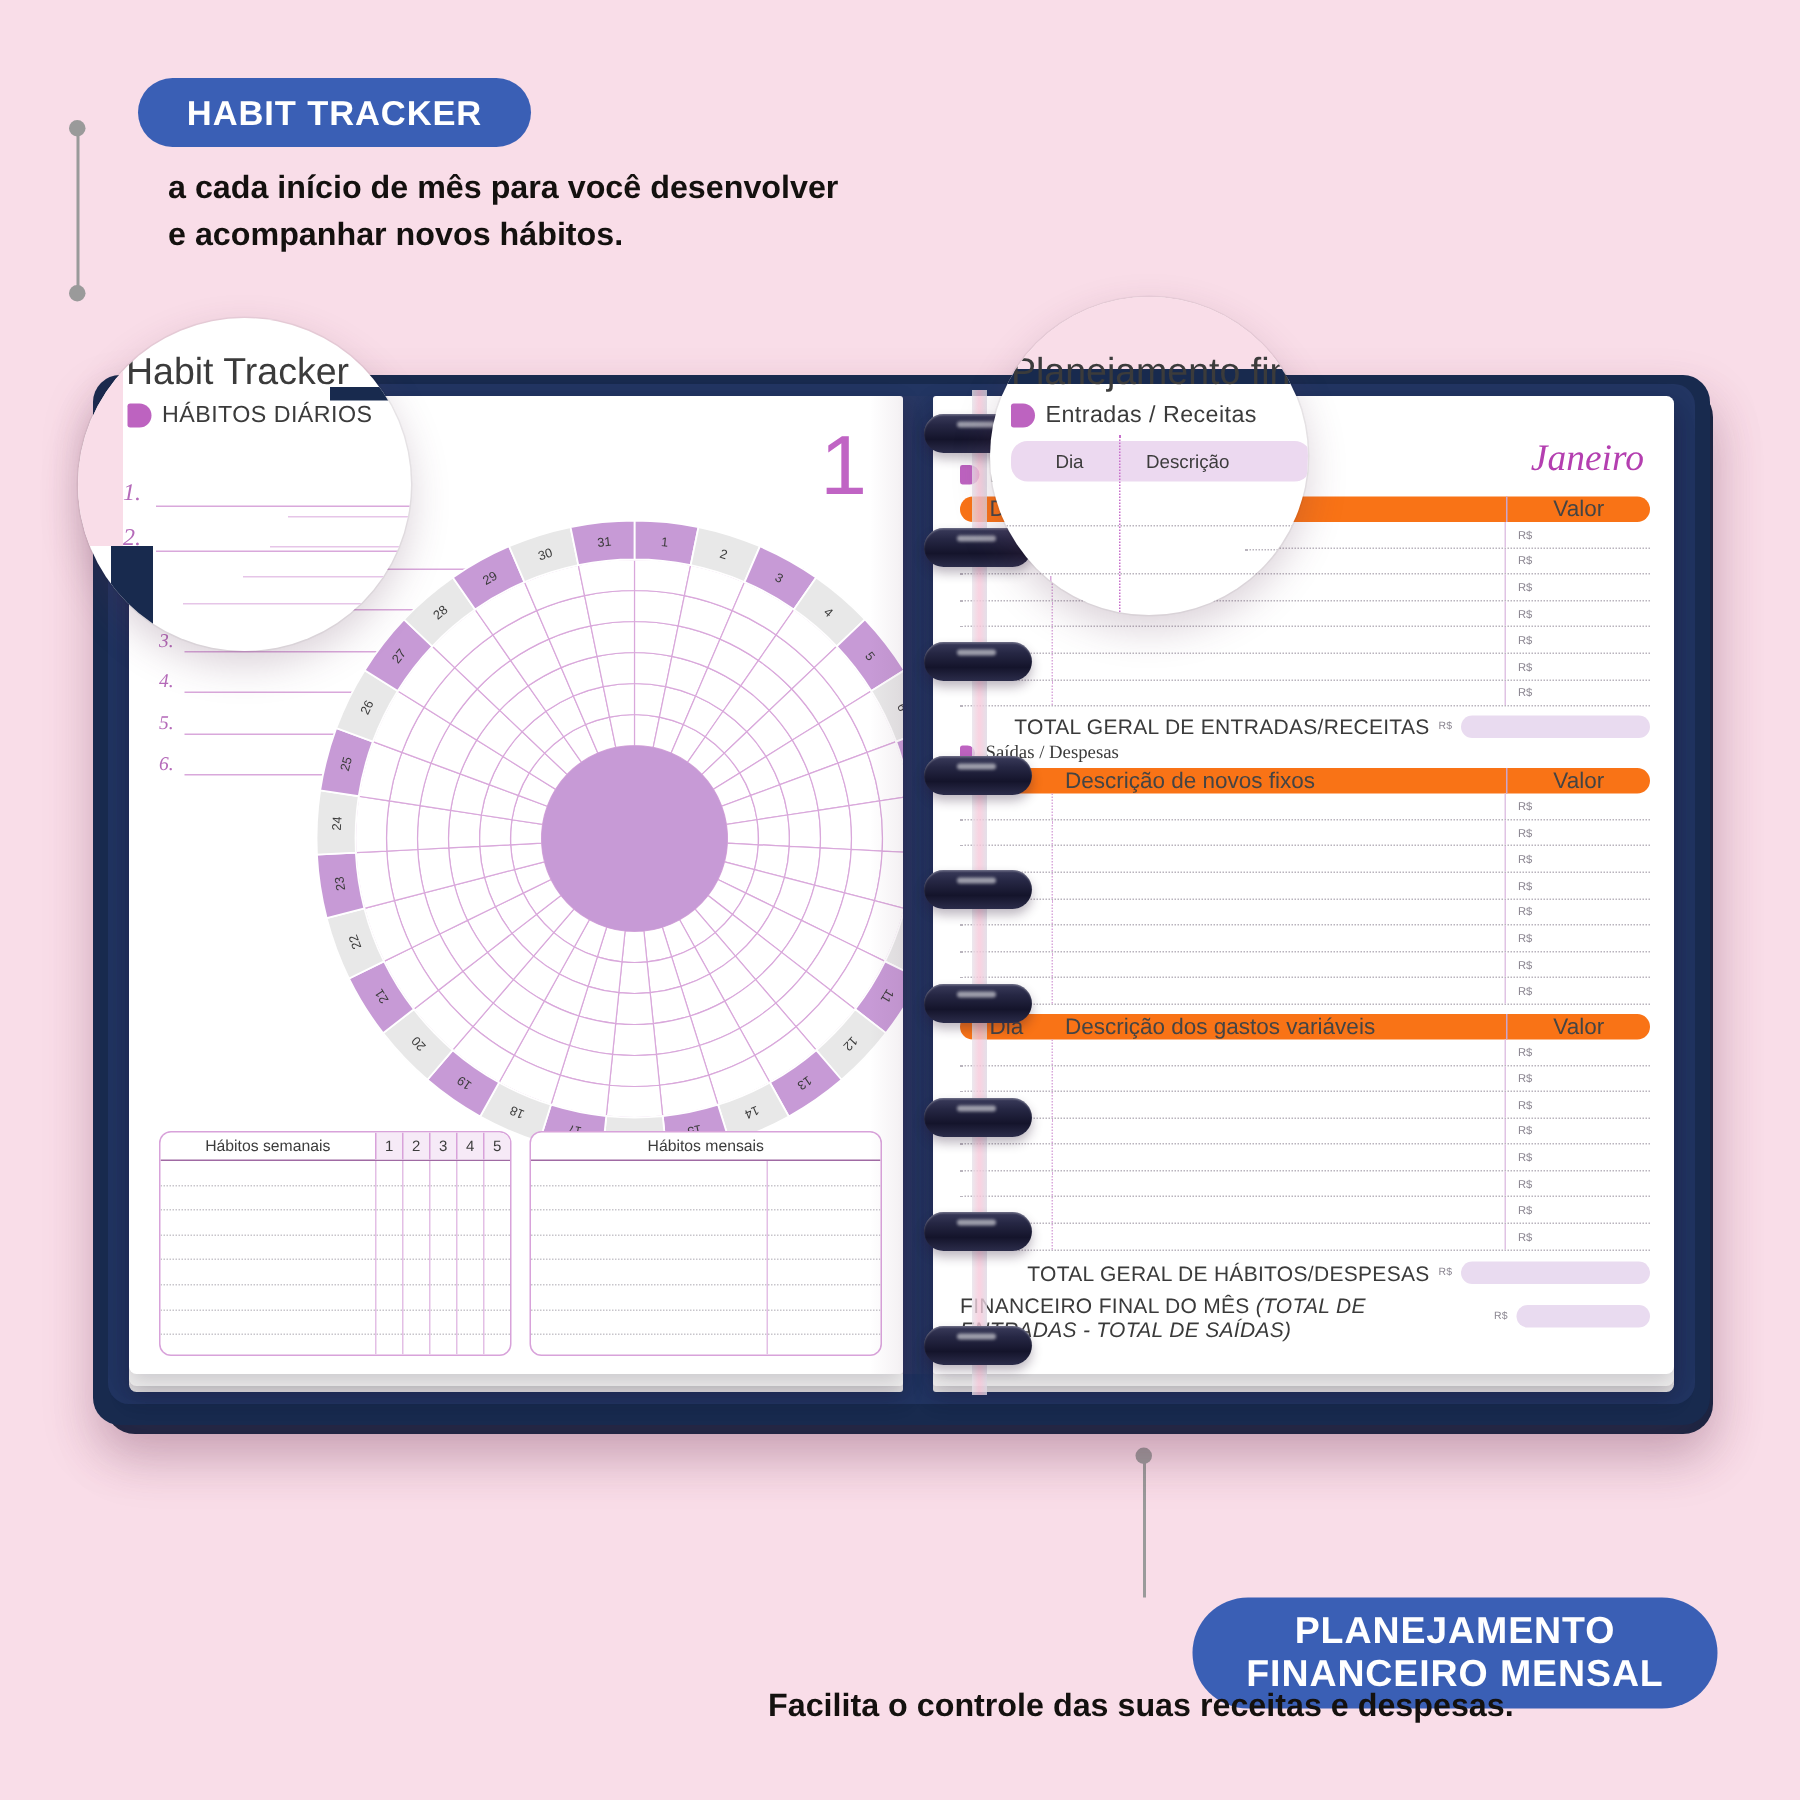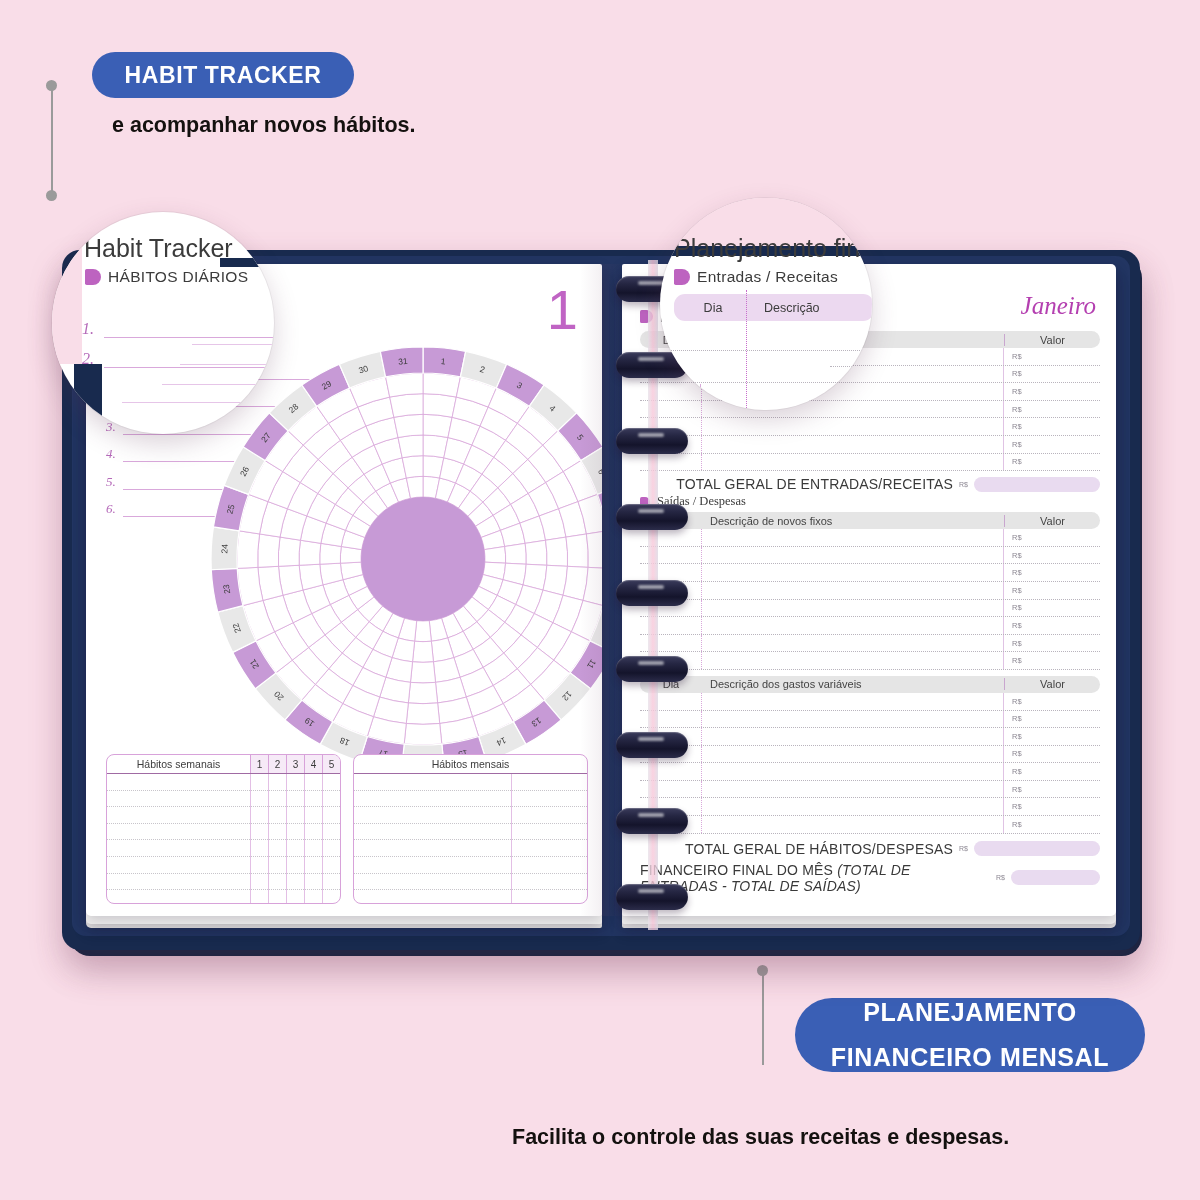--- a/index.html
+++ b/index.html
@@ -18,21 +18,21 @@
     background:#3a5fb5;
     color:#fff;
     border-radius:40px;
     font-weight:700;
     letter-spacing:.6px;
     display:flex; align-items:center; justify-content:center;
     text-align:center;
     line-height:1.15;
   }
   #badge-top { left:92px; top:52px; width:262px; height:46px; font-size:23px; }
-  #badge-bottom { left:795px; top:998px; width:350px; height:74px; font-size:25px; flex-direction:column;justify-content:space-between; }
+  #badge-bottom { left:795px; top:1065px; width:350px; height:74px; font-size:25px; flex-direction:column; }
   #badge-bottom span { display:block; }
 
   .calltext {
     position:absolute;
     color:#14110f;
     font-weight:700;
     font-size:21.5px;
     line-height:1.42;
   }
   #calltext-top { left:112px; top:110px; width:600px; }
@@ -127,22 +127,22 @@
   .rp-title { font-size:21px; color:#3b3b3b; }
   .rp-sub { display:flex; align-items:center; gap:7px; margin-top:6px; font-size:15px; color:#3b3b3b;}
   .rp-sub.small { font-size:12.5px; margin-top:4px; }
   .month {
     position:absolute; right:20px; top:28px;
     font-family:"Liberation Serif",serif; font-style:italic;
     font-size:25px; color:#b43fb0;
   }
   .fin-table { margin-top:6px; }
   .fin-head {
-    display:flex; background:#e5e5e5; border-radius:9px; height:17px; align-items:center;
-    font-size:11px; color:#444;
+    display:flex; background:#f97316; border-radius:9px; height:17px; align-items:center;
+    font-size:15px; color:#444;
   }
   .fin-head .c-dia { width:62px; text-align:center; }
   .fin-head .c-desc { flex:1; padding-left:8px; }
   .fin-head .c-val { width:96px; text-align:center; border-left:1px solid #c9a6cf; }
   .fin-rows { position:relative; }
   .fin-row { display:flex; height:17.6px; border-bottom:1px dotted #b9b4bd; align-items:center;}
   .fin-row .c-dia { width:62px; border-right:1px dotted #d9a8db; height:100%; }
   .fin-row .c-desc { flex:1; border-right:1px solid #e0c3e4; height:100%;}
   .fin-row .c-val { width:96px; padding-left:8px; font-size:7.5px; color:#8c8792; }
 
@@ -186,20 +186,21 @@
   <div class="dot" style="left:46px; top:80px;"></div>
   <div class="dot" style="left:46px; top:190px;"></div>
 
   <div class="conn" style="left:762px; top:970px; height:95px;"></div>
   <div class="dot" style="left:757px; top:965px;"></div>
 
   <div class="badge" id="badge-top">
     <span>HABIT TRACKER</span>
   </div>
   <div class="calltext" id="calltext-top">
+    <div>a cada início de mês para você desenvolver</div>
     <div>e acompanhar novos hábitos.</div>
   </div>
 
   <div class="badge" id="badge-bottom">
     <span>PLANEJAMENTO</span>
     <span>FINANCEIRO MENSAL</span>
   </div>
   <div class="calltext" id="calltext-bottom">Facilita o controle das suas receitas e despesas.</div>
 
   <div id="planner">

